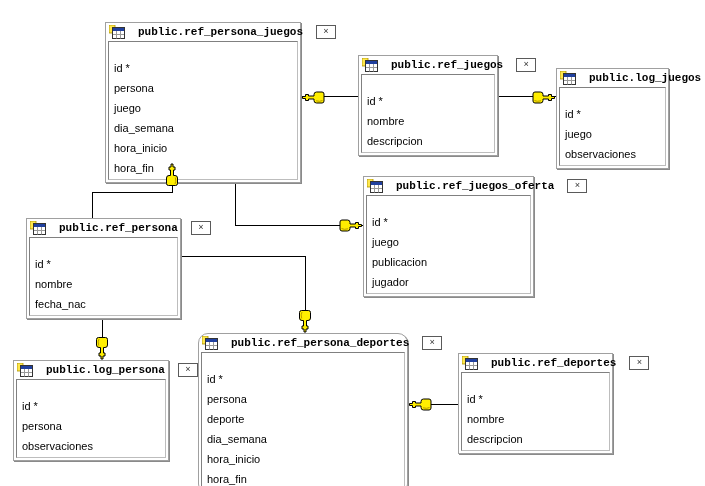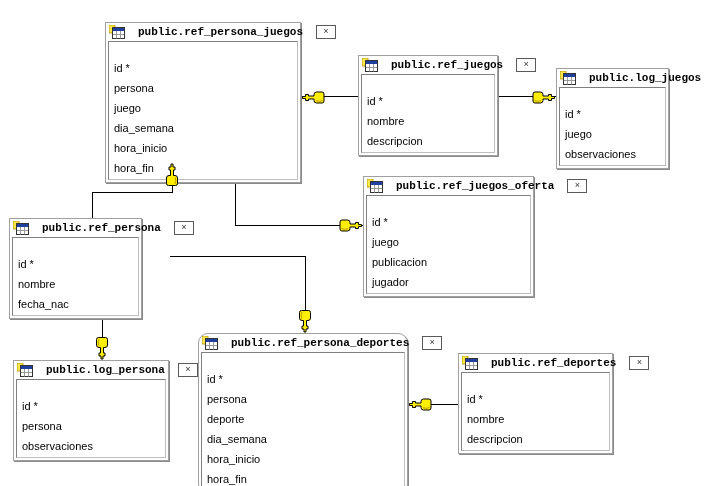--- a/index.html
+++ b/index.html
@@ -137,21 +137,21 @@
       <span class="tbl-close">×</span>
     </div>
     <div class="fields">
         <div class="field">id *</div>
         <div class="field">juego</div>
         <div class="field">publicacion</div>
         <div class="field">jugador</div>
       </div>
   </div>
 
-  <div class="tbl" style="left:9px;top:218px;width:133px;">
+  <div class="tbl" style="left:26px;top:218px;width:155px;">
     <div class="tbl-title">
       <svg class="tbl-icon" viewBox="0 0 16 14" width="16" height="14">
           <path d="M0 0 L6 0 L6 3 L5 4 L6 5 L4 6.5 L5 8 L0 8 Z" fill="#ffe84d" stroke="#a89000" stroke-width="0.8"></path>
           <rect x="3.5" y="2.5" width="12" height="11" fill="#fff" stroke="#333" stroke-width="1"></rect>
           <rect x="4" y="3" width="11" height="3" fill="#20409f"></rect>
           <line x1="4" y1="9.5" x2="15" y2="9.5" stroke="#999" stroke-width="1"></line>
           <line x1="7.5" y1="6" x2="7.5" y2="13.5" stroke="#999" stroke-width="1"></line>
           <line x1="11.5" y1="6" x2="11.5" y2="13.5" stroke="#999" stroke-width="1"></line>
         </svg>
       <span class="tbl-name">public.ref_persona</span>

